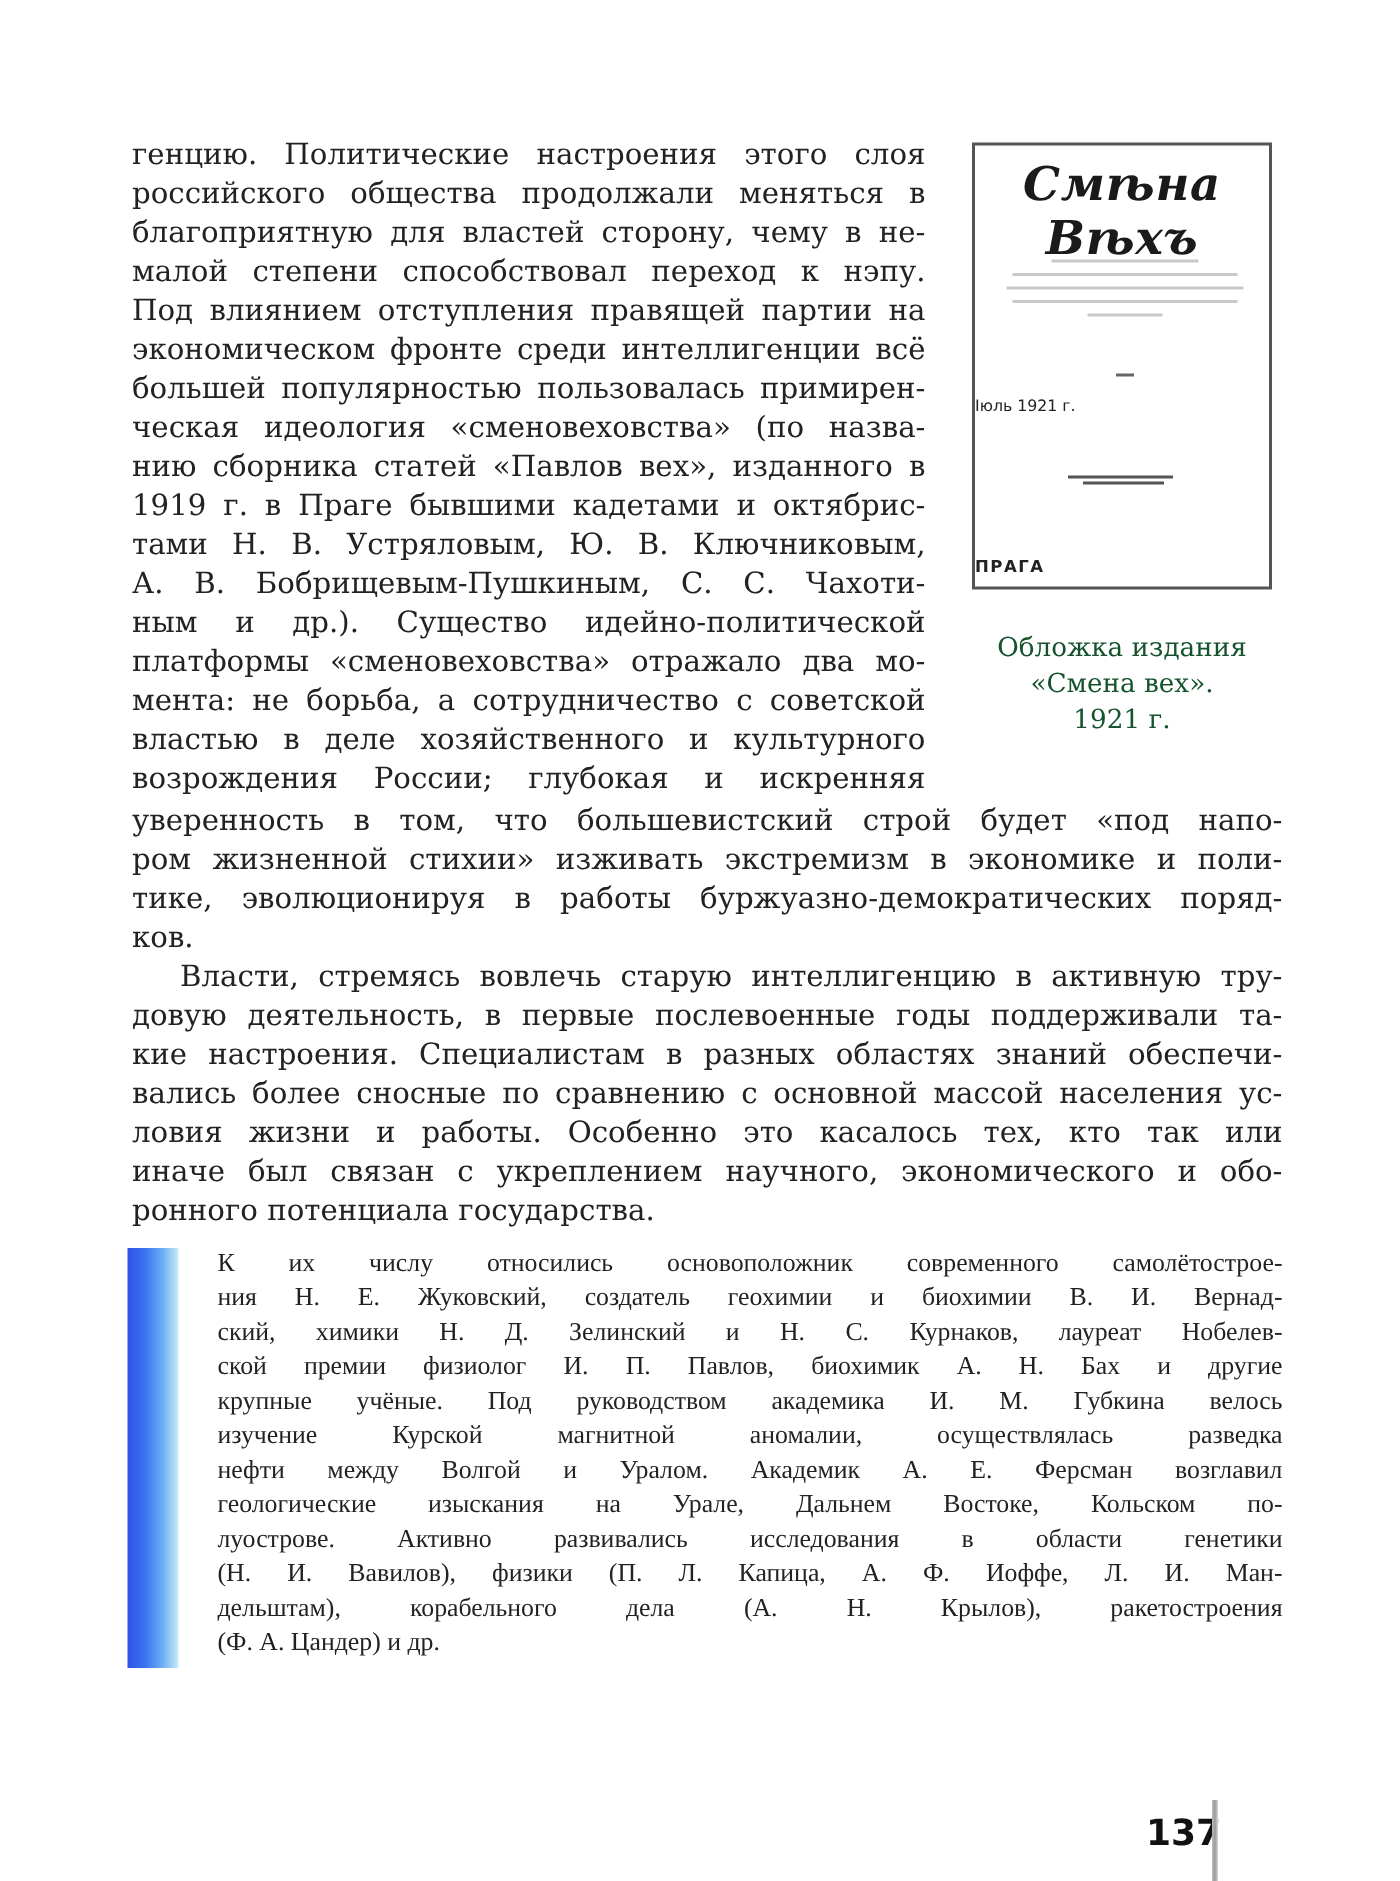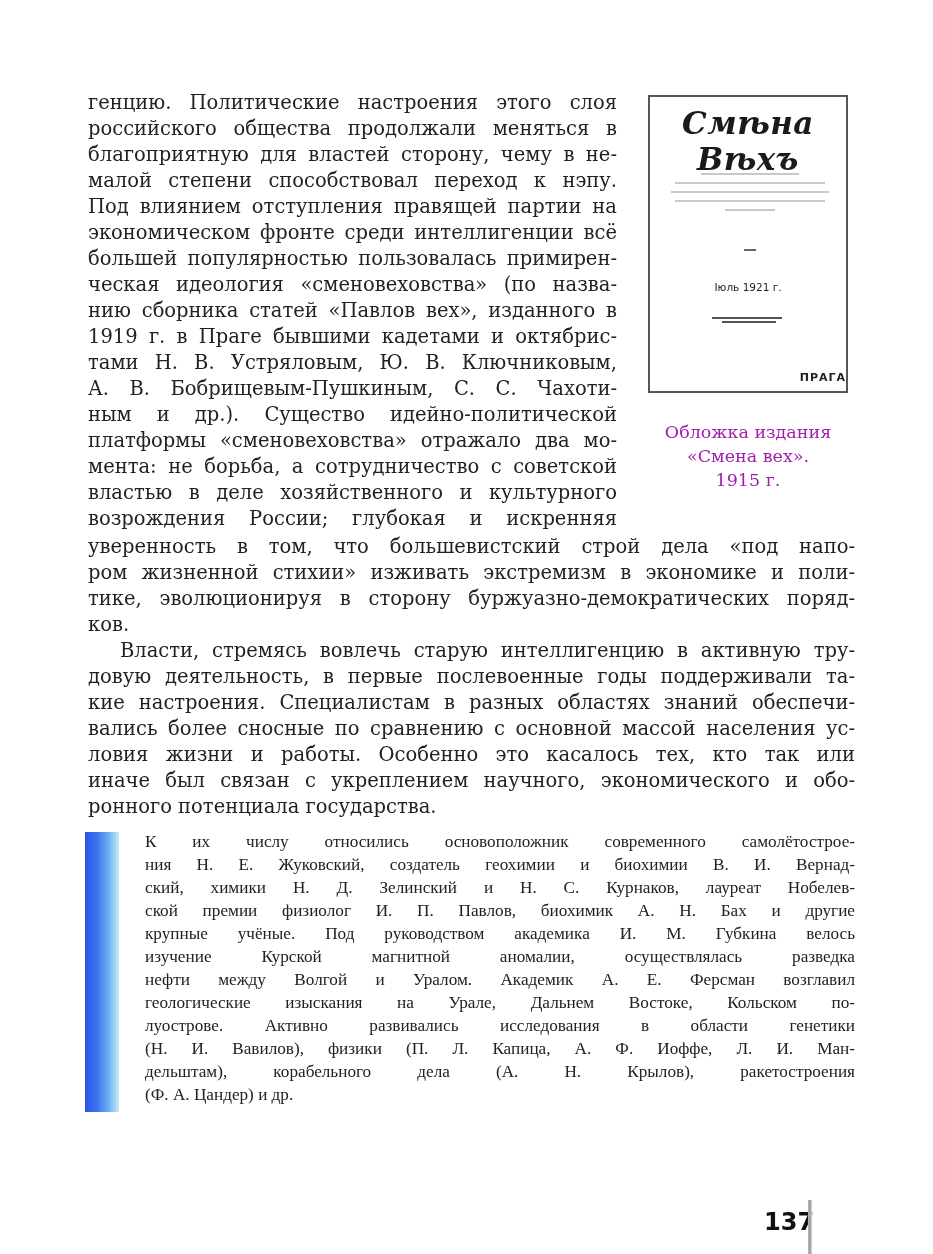--- a/index.html
+++ b/index.html
@@ -14,28 +14,28 @@
     .inset { left: 145px; width: 710px; font-size: 17.2px; line-height: 23.2px;
              font-family: "Liberation Serif", "DejaVu Serif", serif; }
     .figure { position: absolute; left: 648px; top: 95px; width: 200px; height: 298px;
               border: 2px solid #555; box-sizing: border-box; background: #fff; }
     .cover-title { position: absolute; left: 0; right: 0; top: 8px; text-align: center;
                    font-family: "DejaVu Serif", serif; font-weight: bold; font-size: 31px;
                    letter-spacing: 0.5px; color: #1a1a1a; font-style: italic; }
     .cover-authors { position: absolute; left: 18px; right: 14px; top: 76px; }
     .cover-authors div { height: 2px; background: #c9c9c9; margin: 0 auto 7px auto; }
     .cover-mark { position: absolute; left: 94px; top: 152px; width: 12px; height: 2px; background: #666; }
-    .cover-date { position: absolute; left: 0; right: 0; top: 184px; text-align: center;
+    .cover-date { position: absolute; left: 0; right: 0; top: 168px; text-align: left;
                   font-family: "DejaVu Sans", sans-serif; font-size: 10.5px; color: #222; }
     .cover-rule { position: absolute; left: 62px; width: 70px; height: 1.5px; background: #555; }
-    .cover-city { position: absolute; left: 0; right: 0; top: 274px; text-align: right;
+    .cover-city { position: absolute; left: 0; right: 0; top: 274px; text-align: left;
                   font-family: "DejaVu Sans", sans-serif; font-weight: bold; font-size: 11px;
                   letter-spacing: 1px; color: #222; }
     .caption { position: absolute; left: 640px; width: 216px; top: 420px; text-align: center;
-               font-size: 17.5px; line-height: 24px; color: #a21caf; }
+               font-size: 17.5px; line-height: 24px; color: #14532d; }
     .blue-bar { position: absolute; left: 85px; top: 832px; width: 34px; height: 280px;
                 background: linear-gradient(to right, #2d52e6 0%, #3a74f0 35%, #6fb1f5 70%, #c9ecf7 100%); }
     .page-number { position: absolute; left: 764px; top: 1208px; font-family: "DejaVu Sans", sans-serif;
                    font-weight: bold; font-size: 24px; color: #111; }
     .page-rule { position: absolute; left: 808px; top: 1200px; width: 4px; height: 54px;
                  background: linear-gradient(to right, #bcbcbc, #9a9a9a, #d8d8d8); }
   </style>
 </head>
 <body>
 
@@ -51,23 +51,23 @@
   <div class="line narrow" style="top:298px">нию сборника статей «Павлов вех», изданного в</div>
   <div class="line narrow" style="top:324px">1919 г. в Праге бывшими кадетами и октябрис-</div>
   <div class="line narrow" style="top:350px">тами Н. В. Устряловым, Ю. В. Ключниковым,</div>
   <div class="line narrow" style="top:376px">А. В. Бобрищевым-Пушкиным, С. С. Чахоти-</div>
   <div class="line narrow" style="top:402px">ным и др.). Существо идейно-политической</div>
   <div class="line narrow" style="top:428px">платформы «сменовеховства» отражало два мо-</div>
   <div class="line narrow" style="top:454px">мента: не борьба, а сотрудничество с советской</div>
   <div class="line narrow" style="top:480px">властью в деле хозяйственного и культурного</div>
   <div class="line narrow" style="top:506px">возрождения России; глубокая и искренняя</div>
 
-  <div class="line wide" style="top:534px">уверенность в том, что большевистский строй дела «под напо-</div>
+  <div class="line wide" style="top:534px">уверенность в том, что большевистский строй будет «под напо-</div>
   <div class="line wide" style="top:560px">ром жизненной стихии» изживать экстремизм в экономике и поли-</div>
-  <div class="line wide" style="top:586px">тике, эволюционируя в сторону буржуазно-демократических поряд-</div>
+  <div class="line wide" style="top:586px">тике, эволюционируя в работы буржуазно-демократических поряд-</div>
   <div class="line wide last" style="top:612px">ков.</div>
 </div>
 
 <div>
   <div class="line indent" style="top:638px">Власти, стремясь вовлечь старую интеллигенцию в активную тру-</div>
   <div class="line wide" style="top:664px">довую деятельность, в первые послевоенные годы поддерживали та-</div>
   <div class="line wide" style="top:690px">кие настроения. Специалистам в разных областях знаний обеспечи-</div>
   <div class="line wide" style="top:716px">вались более сносные по сравнению с основной массой населения ус-</div>
   <div class="line wide" style="top:742px">ловия жизни и работы. Особенно это касалось тех, кто так или</div>
   <div class="line wide" style="top:768px">иначе был связан с укреплением научного, экономического и обо-</div>
@@ -86,21 +86,21 @@
   <div class="cover-mark"></div>
   <div class="cover-date">Іюль 1921 г.</div>
   <div class="cover-rule" style="top:220px"></div>
   <div class="cover-rule" style="top:224px; left:72px; width:54px;"></div>
   <div class="cover-city">ПРАГА</div>
 </div>
 
 <div class="caption">
   <div>Обложка издания</div>
   <div>«Смена вех».</div>
-  <div>1915 г.</div>
+  <div>1921 г.</div>
 </div>
 
 <div>
   <div class="blue-bar"></div>
   <div class="line inset" style="top:830px">К их числу относились основоположник современного самолётострое-</div>
   <div class="line inset" style="top:853px">ния Н. Е. Жуковский, создатель геохимии и биохимии В. И. Вернад-</div>
   <div class="line inset" style="top:876px">ский, химики Н. Д. Зелинский и Н. С. Курнаков, лауреат Нобелев-</div>
   <div class="line inset" style="top:899px">ской премии физиолог И. П. Павлов, биохимик А. Н. Бах и другие</div>
   <div class="line inset" style="top:922px">крупные учёные. Под руководством академика И. М. Губкина велось</div>
   <div class="line inset" style="top:945px">изучение Курской магнитной аномалии, осуществлялась разведка</div>

